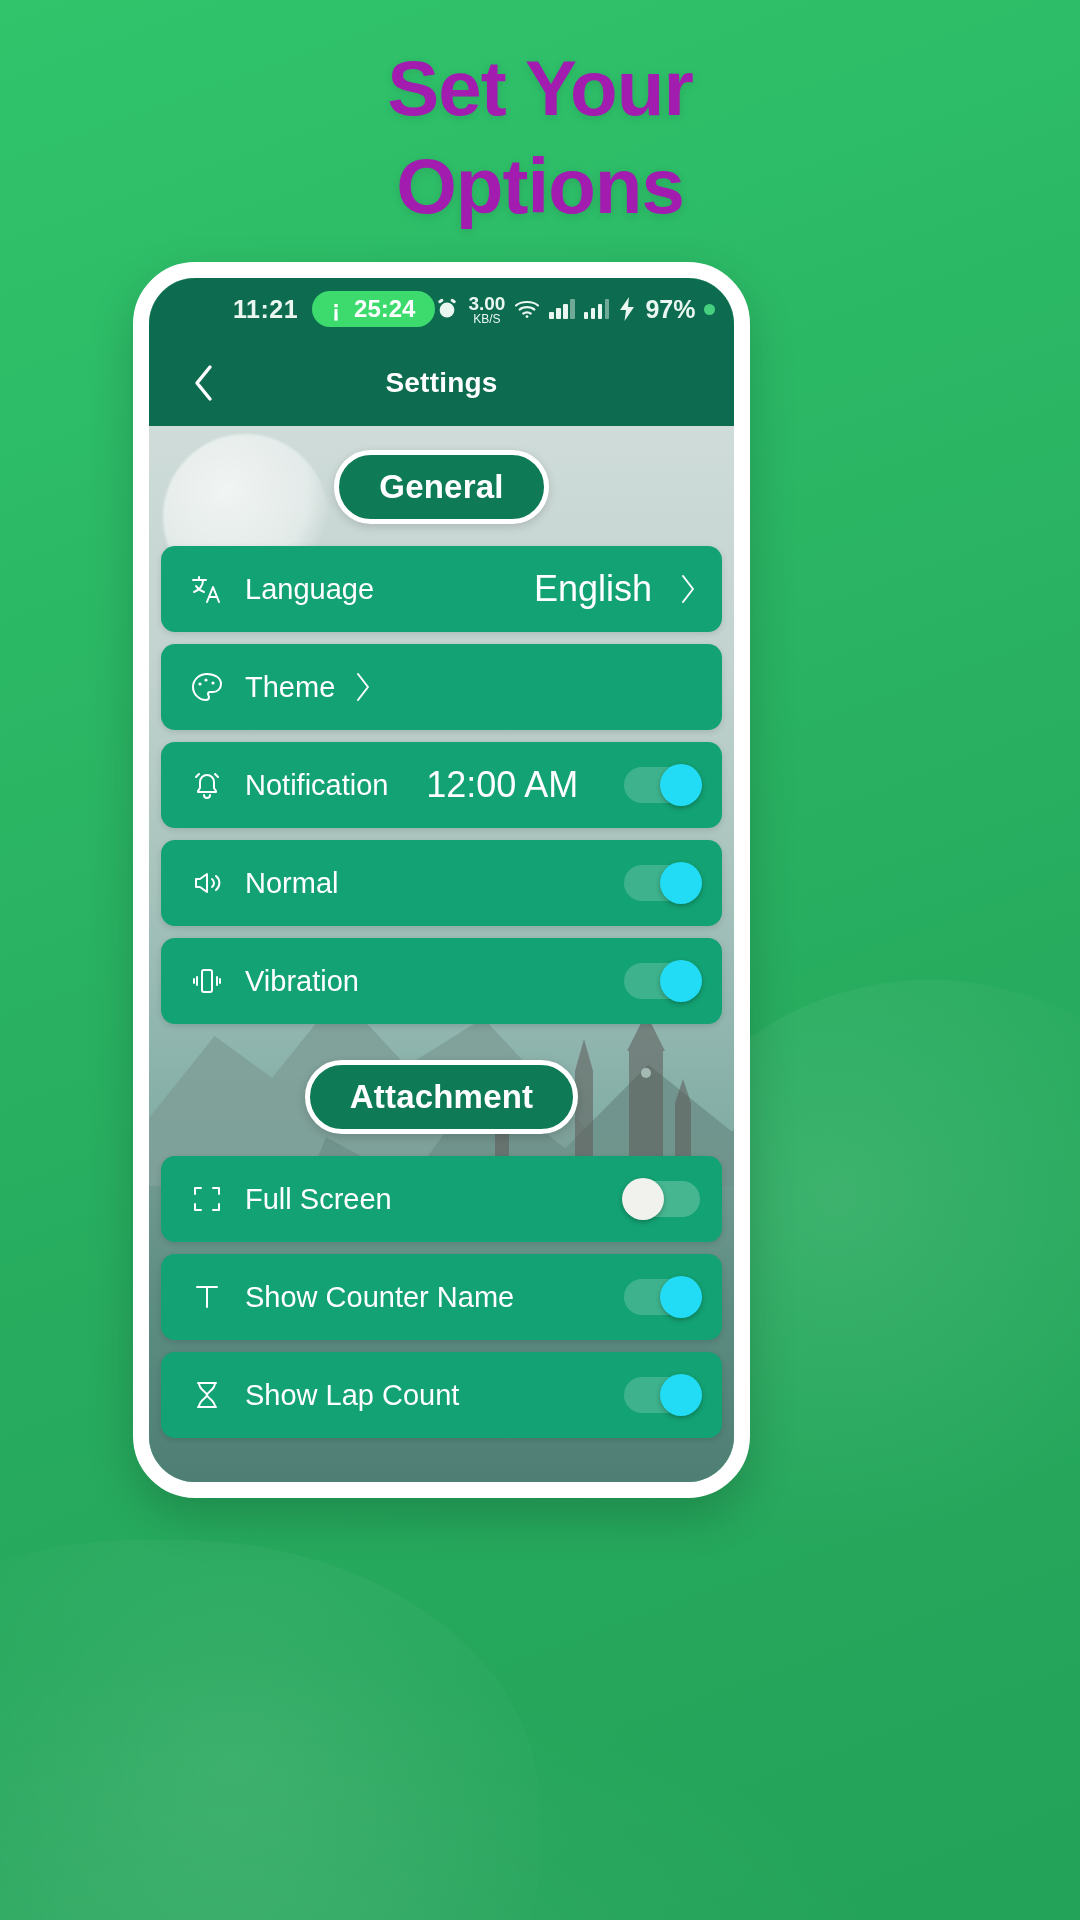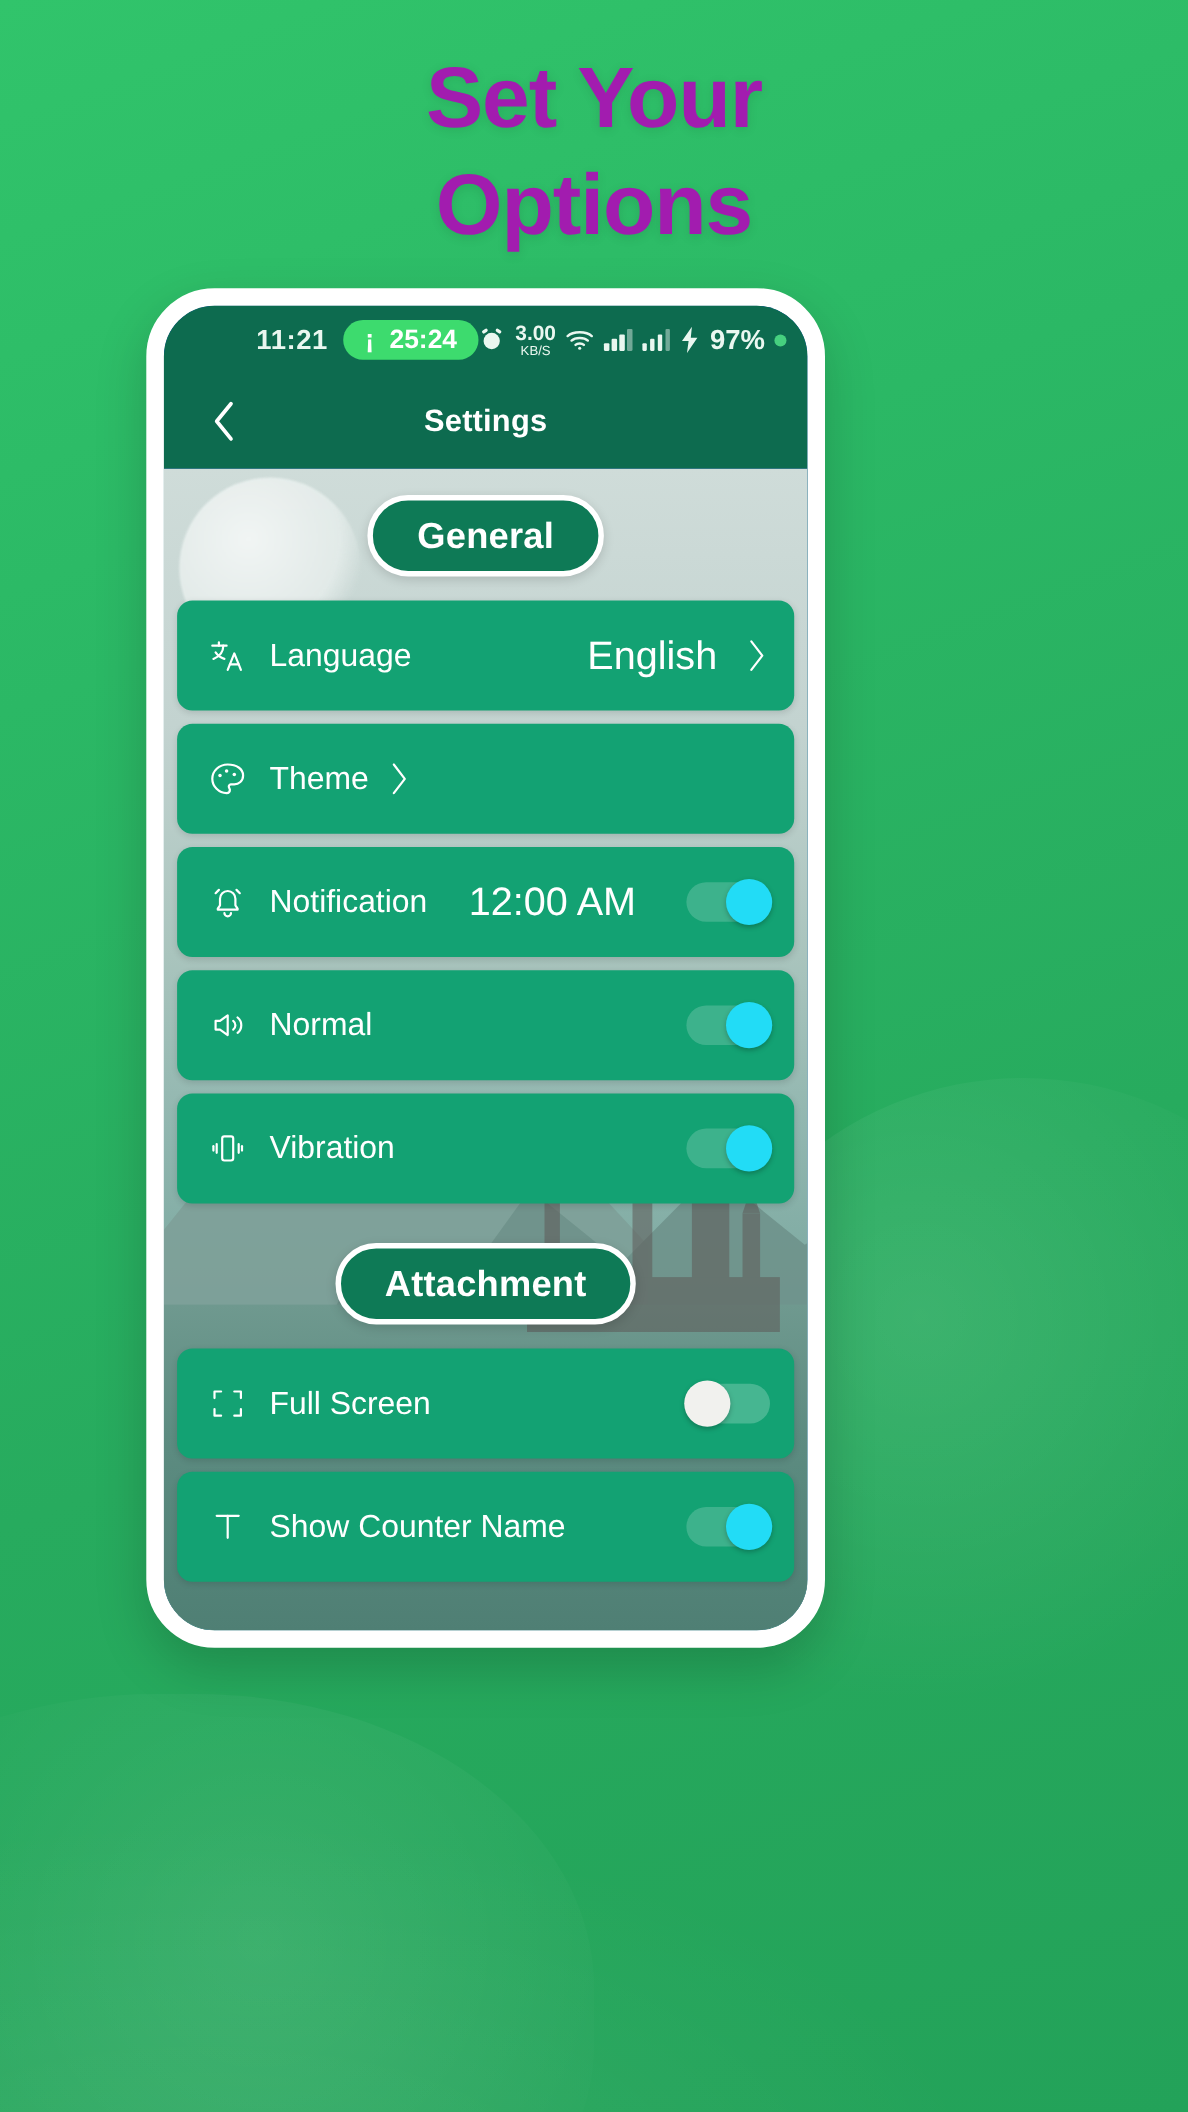--- a/index.html
+++ b/index.html
@@ -50,21 +50,21 @@
     border:16px solid #ffffff;
     border-radius:62px;
     background:#0d6b4f;
     overflow:hidden;
     box-shadow:0 18px 46px rgba(0,0,0,.18);
   }
   .screen{
     position:absolute; inset:0;
     border-radius:46px;
     overflow:hidden;
-    background:#1d4ed8;
+    background:#86efac;
   }
 
   
   .statusbar{
     position:relative; z-index:6;
     height:62px;
     background:#0d6b4f;
     display:flex; align-items:center;
     padding:0 26px 0 22px;
     color:#eaf7f0;
@@ -170,21 +170,21 @@
     padding:13px 40px;
     letter-spacing:.2px;
     box-shadow:0 3px 10px rgba(0,0,0,.15);
     cursor:pointer;
   }
 
   
   .rows{ padding:0 12px; }
   .row{
     display:flex; align-items:center;
-    height:100px;
+    height:86px;
     margin:0 0 12px 0;
     background:#13a273;
     border-radius:14px;
     padding:0 22px 0 24px;
     color:#ffffff;
     box-shadow:0 2px 6px rgba(0,0,0,.12);
     cursor:pointer;
   }
   .row .ic{
     width:44px; height:44px;
@@ -461,18 +461,34 @@
                     <path d="M7 7 h20"></path>
                     <path d="M17 7 v20"></path>
                   </g>
                 </svg>
               </span>
               <span class="lbl">Show Counter Name</span>
               <span class="tgl on">
                 <span class="knob"></span>
               </span>
             </div>
+            <div class="row">
+              <span class="ic">
+                <svg width="34" height="34" viewBox="0 0 34 34">
+                  <g stroke="#ffffff" stroke-width="2" fill="none" stroke-linecap="round" stroke-linejoin="round">
+                    <path d="M8 5 h18"></path>
+                    <path d="M8 29 h18"></path>
+                    <path d="M9 5 c0 7 8 9 8 12 c0 3 -8 5 -8 12"></path>
+                    <path d="M25 5 c0 7 -8 9 -8 12 c0 3 8 5 8 12"></path>
+                  </g>
+                </svg>
+              </span>
+              <span class="lbl">Show Lap Count</span>
+              <span class="tgl on">
+                <span class="knob"></span>
+              </span>
+            </div>
           </div>
         </div>
     </div>
 
   </div>
 </div>
 
 </body></html>

